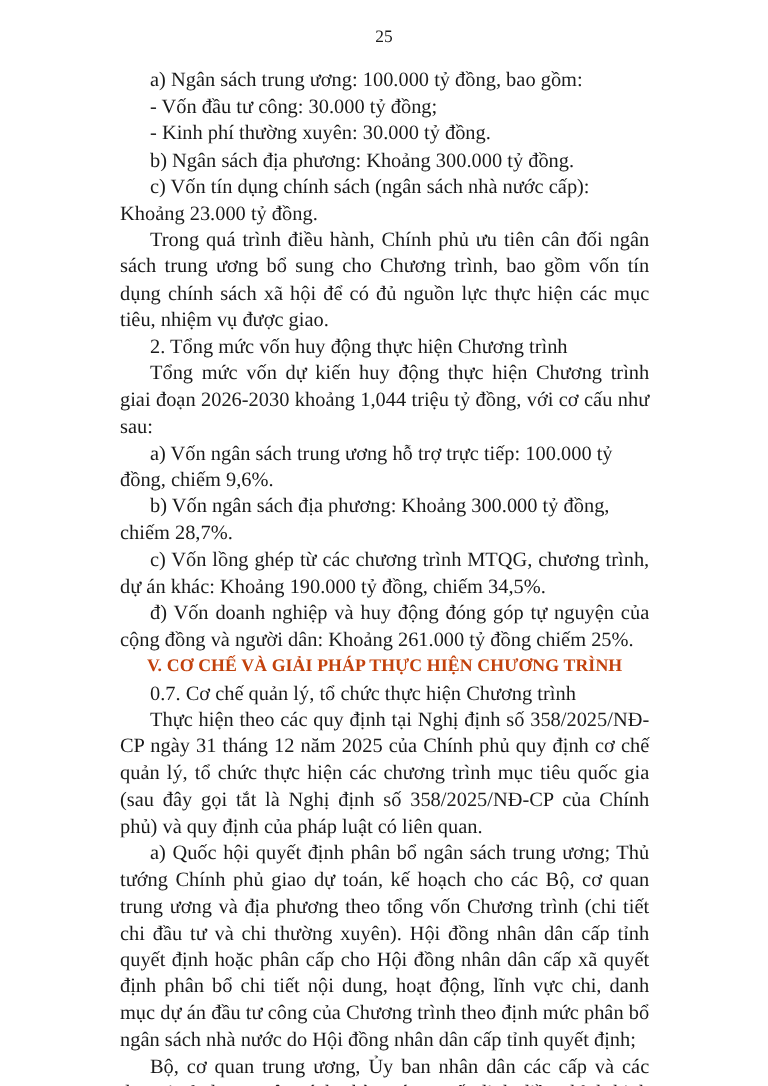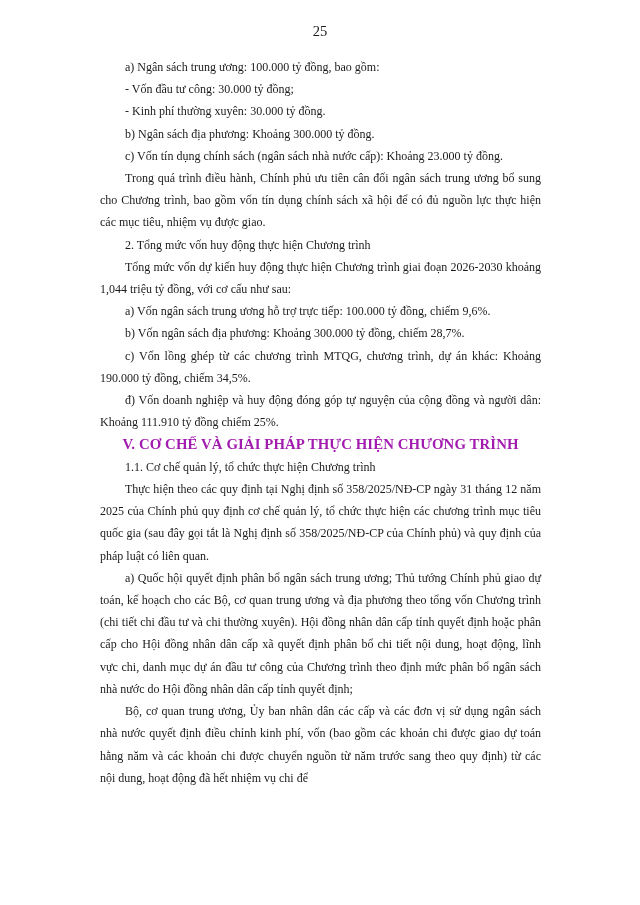--- a/index.html
+++ b/index.html
@@ -33,40 +33,40 @@
     color: #1a1a1a;
   }
   .content {
     position: absolute;
     top: 56px;
     left: 100px;
     width: 441px;
   }
   p.para {
     margin: 0;
-    font-size: 12px;
+    font-size: 17px;
     line-height: 22.2px;
     text-align: justify;
     text-justify: inter-word;
     color: #1a1a1a;
     hyphens: none;
   }
   p.indent {
     text-indent: 25px;
   }
   p.nojustify {
     text-align: left;
   }
   h2.heading {
     margin: 0;
     font-size: 14.8px;
     line-height: 22.4px;
     font-weight: bold;
     text-align: center;
-    color: #a21caf;
+    color: #c2410c;
     letter-spacing: 0.1px;
   }
 </style>
 </head>
 <body>
 
 <div class="page">
 
   <div class="page-number">25</div>
 
@@ -76,23 +76,23 @@
     <p class="para indent nojustify">- Vốn đầu tư công: 30.000 tỷ đồng;</p>
     <p class="para indent nojustify">- Kinh phí thường xuyên: 30.000 tỷ đồng.</p>
     <p class="para indent nojustify">b) Ngân sách địa phương: Khoảng 300.000 tỷ đồng.</p>
     <p class="para indent nojustify">c) Vốn tín dụng chính sách (ngân sách nhà nước cấp): Khoảng 23.000 tỷ đồng.</p>
     <p class="para indent">Trong quá trình điều hành, Chính phủ ưu tiên cân đối ngân sách trung ương bổ sung cho Chương trình, bao gồm vốn tín dụng chính sách xã hội để có đủ nguồn lực thực hiện các mục tiêu, nhiệm vụ được giao.</p>
     <p class="para indent nojustify">2. Tổng mức vốn huy động thực hiện Chương trình</p>
     <p class="para indent">Tổng mức vốn dự kiến huy động thực hiện Chương trình giai đoạn 2026-2030 khoảng 1,044 triệu tỷ đồng, với cơ cấu như sau:</p>
     <p class="para indent nojustify">a) Vốn ngân sách trung ương hỗ trợ trực tiếp: 100.000 tỷ đồng, chiếm 9,6%.</p>
     <p class="para indent nojustify">b) Vốn ngân sách địa phương: Khoảng 300.000 tỷ đồng, chiếm 28,7%.</p>
     <p class="para indent">c) Vốn lồng ghép từ các chương trình MTQG, chương trình, dự án khác: Khoảng 190.000 tỷ đồng, chiếm 34,5%.</p>
-    <p class="para indent">đ) Vốn doanh nghiệp và huy động đóng góp tự nguyện của cộng đồng và người dân: Khoảng 111.910 tỷ đồng chiếm 25%.</p>
+    <p class="para indent">đ) Vốn doanh nghiệp và huy động đóng góp tự nguyện của cộng đồng và người dân: Khoảng 261.000 tỷ đồng chiếm 25%.</p>
 
     <h2 class="heading">V. CƠ CHẾ VÀ GIẢI PHÁP THỰC HIỆN CHƯƠNG TRÌNH</h2>
 
-    <p class="para indent nojustify">1.1. Cơ chế quản lý, tổ chức thực hiện Chương trình</p>
+    <p class="para indent nojustify">0.7. Cơ chế quản lý, tổ chức thực hiện Chương trình</p>
     <p class="para indent">Thực hiện theo các quy định tại Nghị định số 358/2025/NĐ-CP ngày 31 tháng 12 năm 2025 của Chính phủ quy định cơ chế quản lý, tổ chức thực hiện các chương trình mục tiêu quốc gia (sau đây gọi tắt là Nghị định số 358/2025/NĐ-CP của Chính phủ) và quy định của pháp luật có liên quan.</p>
     <p class="para indent">a) Quốc hội quyết định phân bổ ngân sách trung ương; Thủ tướng Chính phủ giao dự toán, kế hoạch cho các Bộ, cơ quan trung ương và địa phương theo tổng vốn Chương trình (chi tiết chi đầu tư và chi thường xuyên). Hội đồng nhân dân cấp tỉnh quyết định hoặc phân cấp cho Hội đồng nhân dân cấp xã quyết định phân bổ chi tiết nội dung, hoạt động, lĩnh vực chi, danh mục dự án đầu tư công của Chương trình theo định mức phân bổ ngân sách nhà nước do Hội đồng nhân dân cấp tỉnh quyết định;</p>
     <p class="para indent">Bộ, cơ quan trung ương, Ủy ban nhân dân các cấp và các đơn vị sử dụng ngân sách nhà nước quyết định điều chỉnh kinh phí, vốn (bao gồm các khoản chi được giao dự toán hằng năm và các khoản chi được chuyển nguồn từ năm trước sang theo quy định) từ các nội dung, hoạt động đã hết nhiệm vụ chi để</p>
 
   </div>
 </div>
 
 </body></html>

